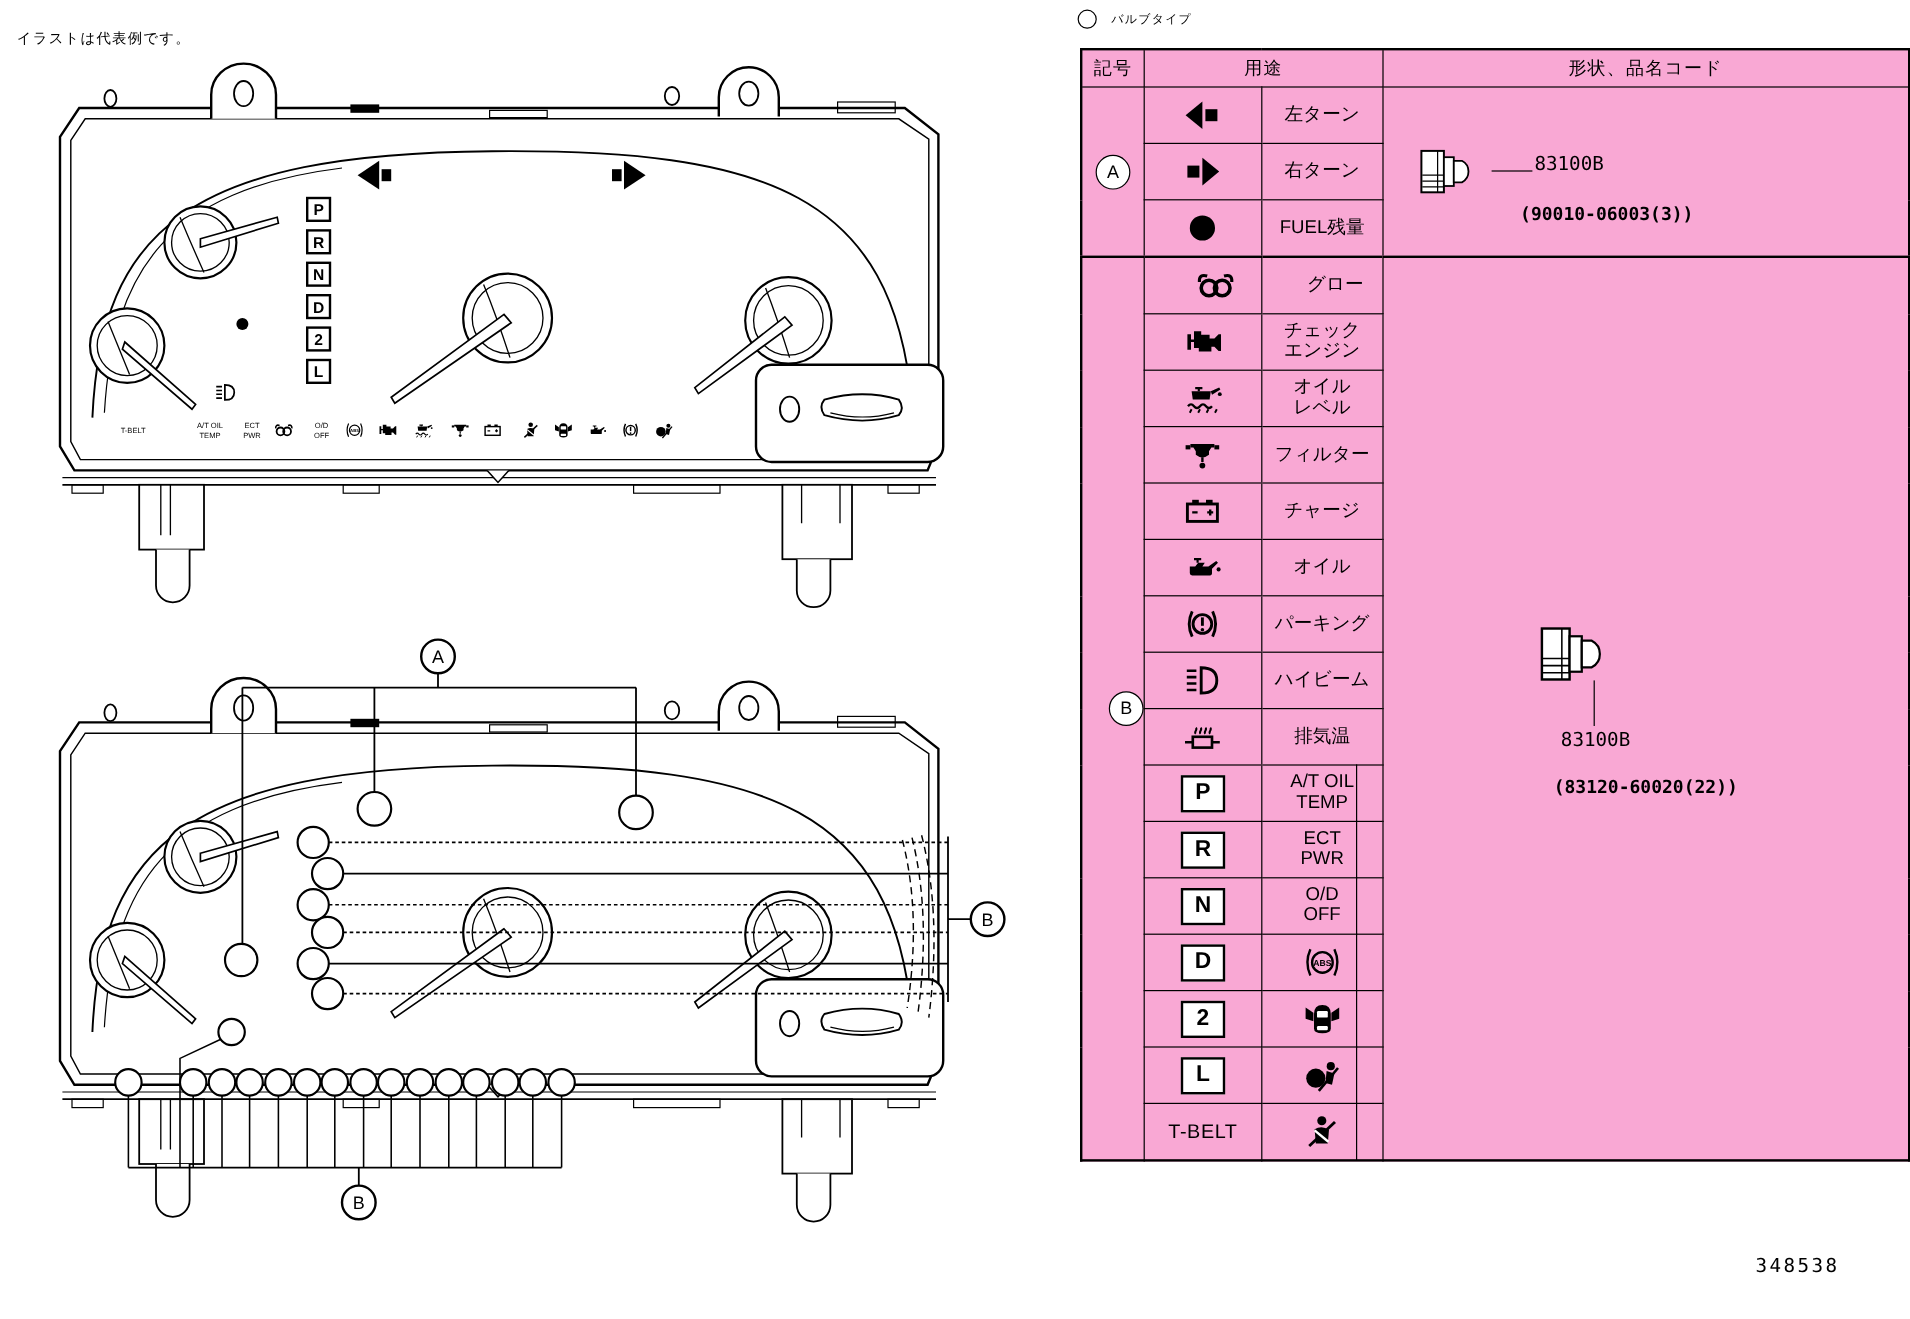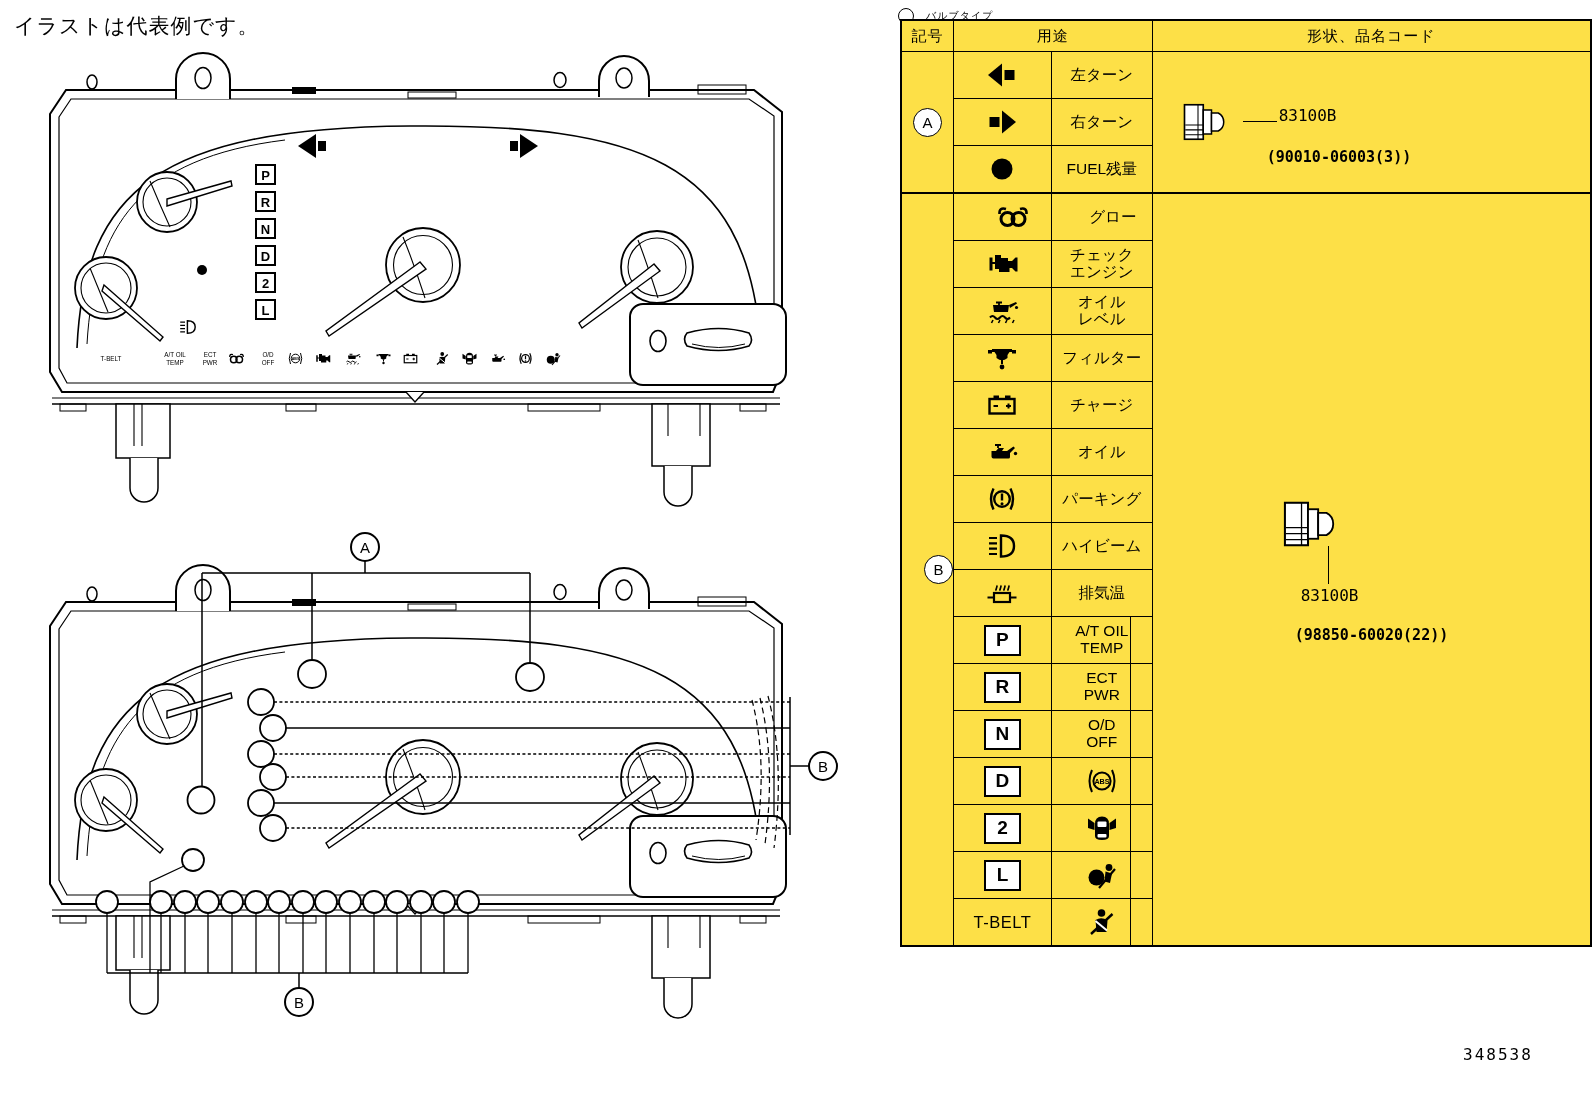--- a/index.html
+++ b/index.html
@@ -1,29 +1,29 @@
 <!DOCTYPE html>
 <html><head>
 <meta charset="utf-8">
 <style>
   html,body{margin:0;padding:0;}
   body{
     width:1592px;height:1099px;position:relative;background:#fff;color:#000;
     font-family:"Liberation Sans","DejaVu Sans",sans-serif;overflow:hidden;
   }
-  .note{position:absolute;left:14px;top:12px;font-size:21px;letter-spacing:1px;}
+  .note{position:absolute;left:14px;top:24px;font-size:12px;letter-spacing:1px;}
   .fig-num{position:absolute;left:1463px;top:1045px;font-size:16px;letter-spacing:2px;
     font-family:"DejaVu Sans Mono","Liberation Mono",monospace;}
   
   .legend-title{position:absolute;left:898px;top:8px;display:flex;align-items:center;gap:12px;}
   .legend-title .marker{width:14px;height:14px;border:1.8px solid #000;border-radius:50%;display:inline-block;}
   .legend-title .ttl{font-size:10px;letter-spacing:1px;}
   
-  .parts-table{position:absolute;left:900px;top:19px;border-collapse:collapse;table-layout:fixed;
-    border:2.4px solid #000;background:#fde047;}
+  .parts-table{position:absolute;left:900px;top:40px;border-collapse:collapse;table-layout:fixed;
+    border:2.4px solid #000;background:#f9a8d4;}
   .parts-table th,.parts-table td{border:1.1px solid #000;padding:0;text-align:center;vertical-align:middle;}
   .parts-table thead th{height:30px;font-size:15px;font-weight:normal;letter-spacing:1px;}
   .parts-table tbody td{height:46px;font-size:15.5px;}
   td.icon-cell{border-right:1.6px dashed #000;}
   td.icon-cell-solid{border-right:1.2px solid #000;}
   tr.section-start td{border-top:2.2px solid #000;padding-left:22px;}
   td.lab{white-space:pre-line;line-height:1.08;}
   td.lab-rel{position:relative;}
   td.lab-rel::after{content:'';position:absolute;right:21px;top:-1px;bottom:-1px;border-right:1.2px solid #000;}
   .letterbox{display:inline-flex;align-items:center;justify-content:center;width:33px;height:27px;
@@ -382,21 +382,21 @@
       <td class="icon-cell"><svg class="uicon" width="34" height="30">
             <use href="#i-glow"></use>
           </svg></td>
       <td class="lab">グロー</td>
       <td rowspan="16" class="part-cell">
         <svg class="bulb-svg" style="left:130px;top:306px" width="74" height="48" viewBox="0 0 80 52">
             <use href="#bulb"></use>
           </svg>
         <span class="leader-v" style="left:175px;top:352px;height:38px"></span>
         <span class="pnum" style="left:148px;top:392px">83100B</span>
-        <span class="pcode" style="left:142px;top:418px">(98850-60020(22))</span>
+        <span class="pcode" style="left:142px;top:418px">(83120-60020(22))</span>
       </td>
     </tr>
     <tr>
       <td class="icon-cell"><svg class="uicon" width="34" height="30">
             <use href="#i-engine"></use>
           </svg></td>
       <td class="lab">チェック
 エンジン</td>
     </tr>
     <tr>

